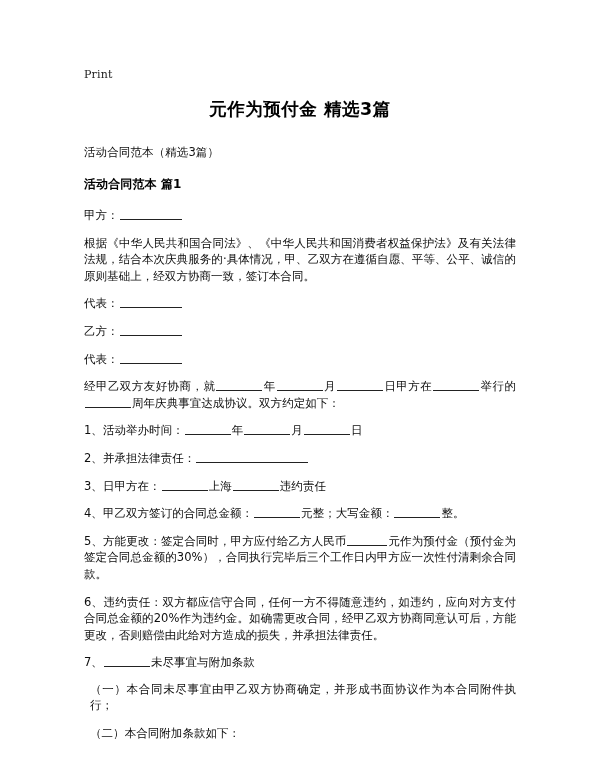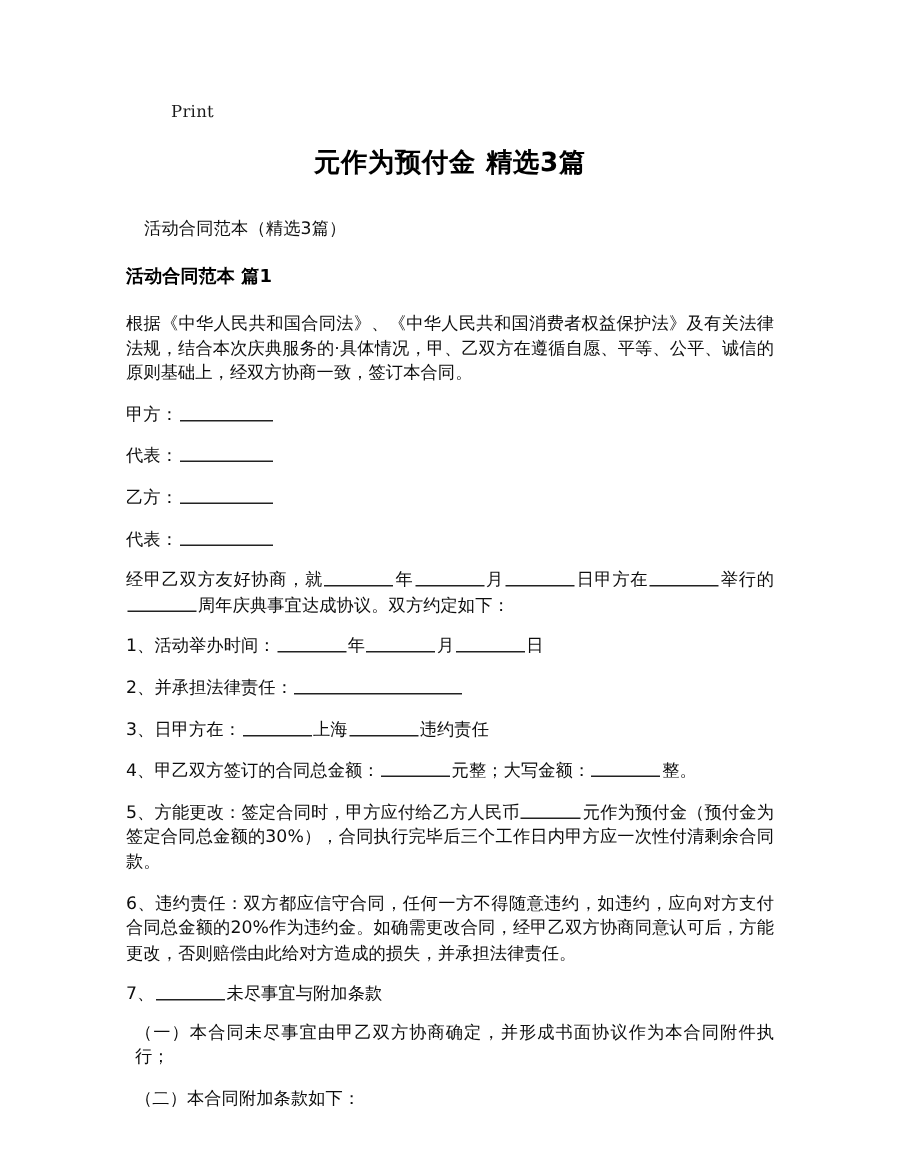--- a/index.html
+++ b/index.html
@@ -28,21 +28,20 @@
   
   .print-label {
     position: absolute;
     left: 84px;
     top: 68px;
     font-family: "DejaVu Serif", "Liberation Serif", serif;
     font-size: 11px;
     line-height: 14px;
     color: #1a1a1a;
     letter-spacing: 0.2px;
-    margin-left: 30px;
   }
 
   
   .doc {
     position: absolute;
     left: 84px;
     top: 96px;
     width: 432px;
   }
 
@@ -53,21 +52,21 @@
     line-height: 26px;
     letter-spacing: 0.5px;
     color: #000;
     margin: 0 0 22px 0;
   }
 
   .subtitle {
     font-size: 11.5px;
     line-height: 17px;
     color: #111;
-    margin: 0 0 14px 12px;
+    margin: 0 0 14px 0;
     letter-spacing: 0.1px;
   }
 
   .section-heading {
     font-size: 12px;
     font-weight: bold;
     line-height: 18px;
     color: #000;
     margin: 0 0 14px 0;
     letter-spacing: 0.1px;
@@ -106,25 +105,25 @@
   <div class="print-label">Print</div>
 
   <div class="doc">
 
     <div class="doc-title">元作为预付金 精选3篇</div>
 
     <div class="subtitle">活动合同范本（精选3篇）</div>
 
     <div class="section-heading">活动合同范本 篇1</div>
 
-    <p class="para">根据《中华人民共和国合同法》、《中华人民共和国消费者权益保护法》及有关法律法规，结合本次庆典服务的·具体情况，甲、乙双方在遵循自愿、平等、公平、诚信的原则基础上，经双方协商一致，签订本合同。</p>
-
     <p class="para">
       <span>甲方：</span><span class="blank w-lg"></span>
     </p>
+
+    <p class="para">根据《中华人民共和国合同法》、《中华人民共和国消费者权益保护法》及有关法律法规，结合本次庆典服务的·具体情况，甲、乙双方在遵循自愿、平等、公平、诚信的原则基础上，经双方协商一致，签订本合同。</p>
     <p class="para">
       <span>代表：</span><span class="blank w-lg"></span>
     </p>
     <p class="para">
       <span>乙方：</span><span class="blank w-lg"></span>
     </p>
     <p class="para">
       <span>代表：</span><span class="blank w-lg"></span>
     </p>
 

